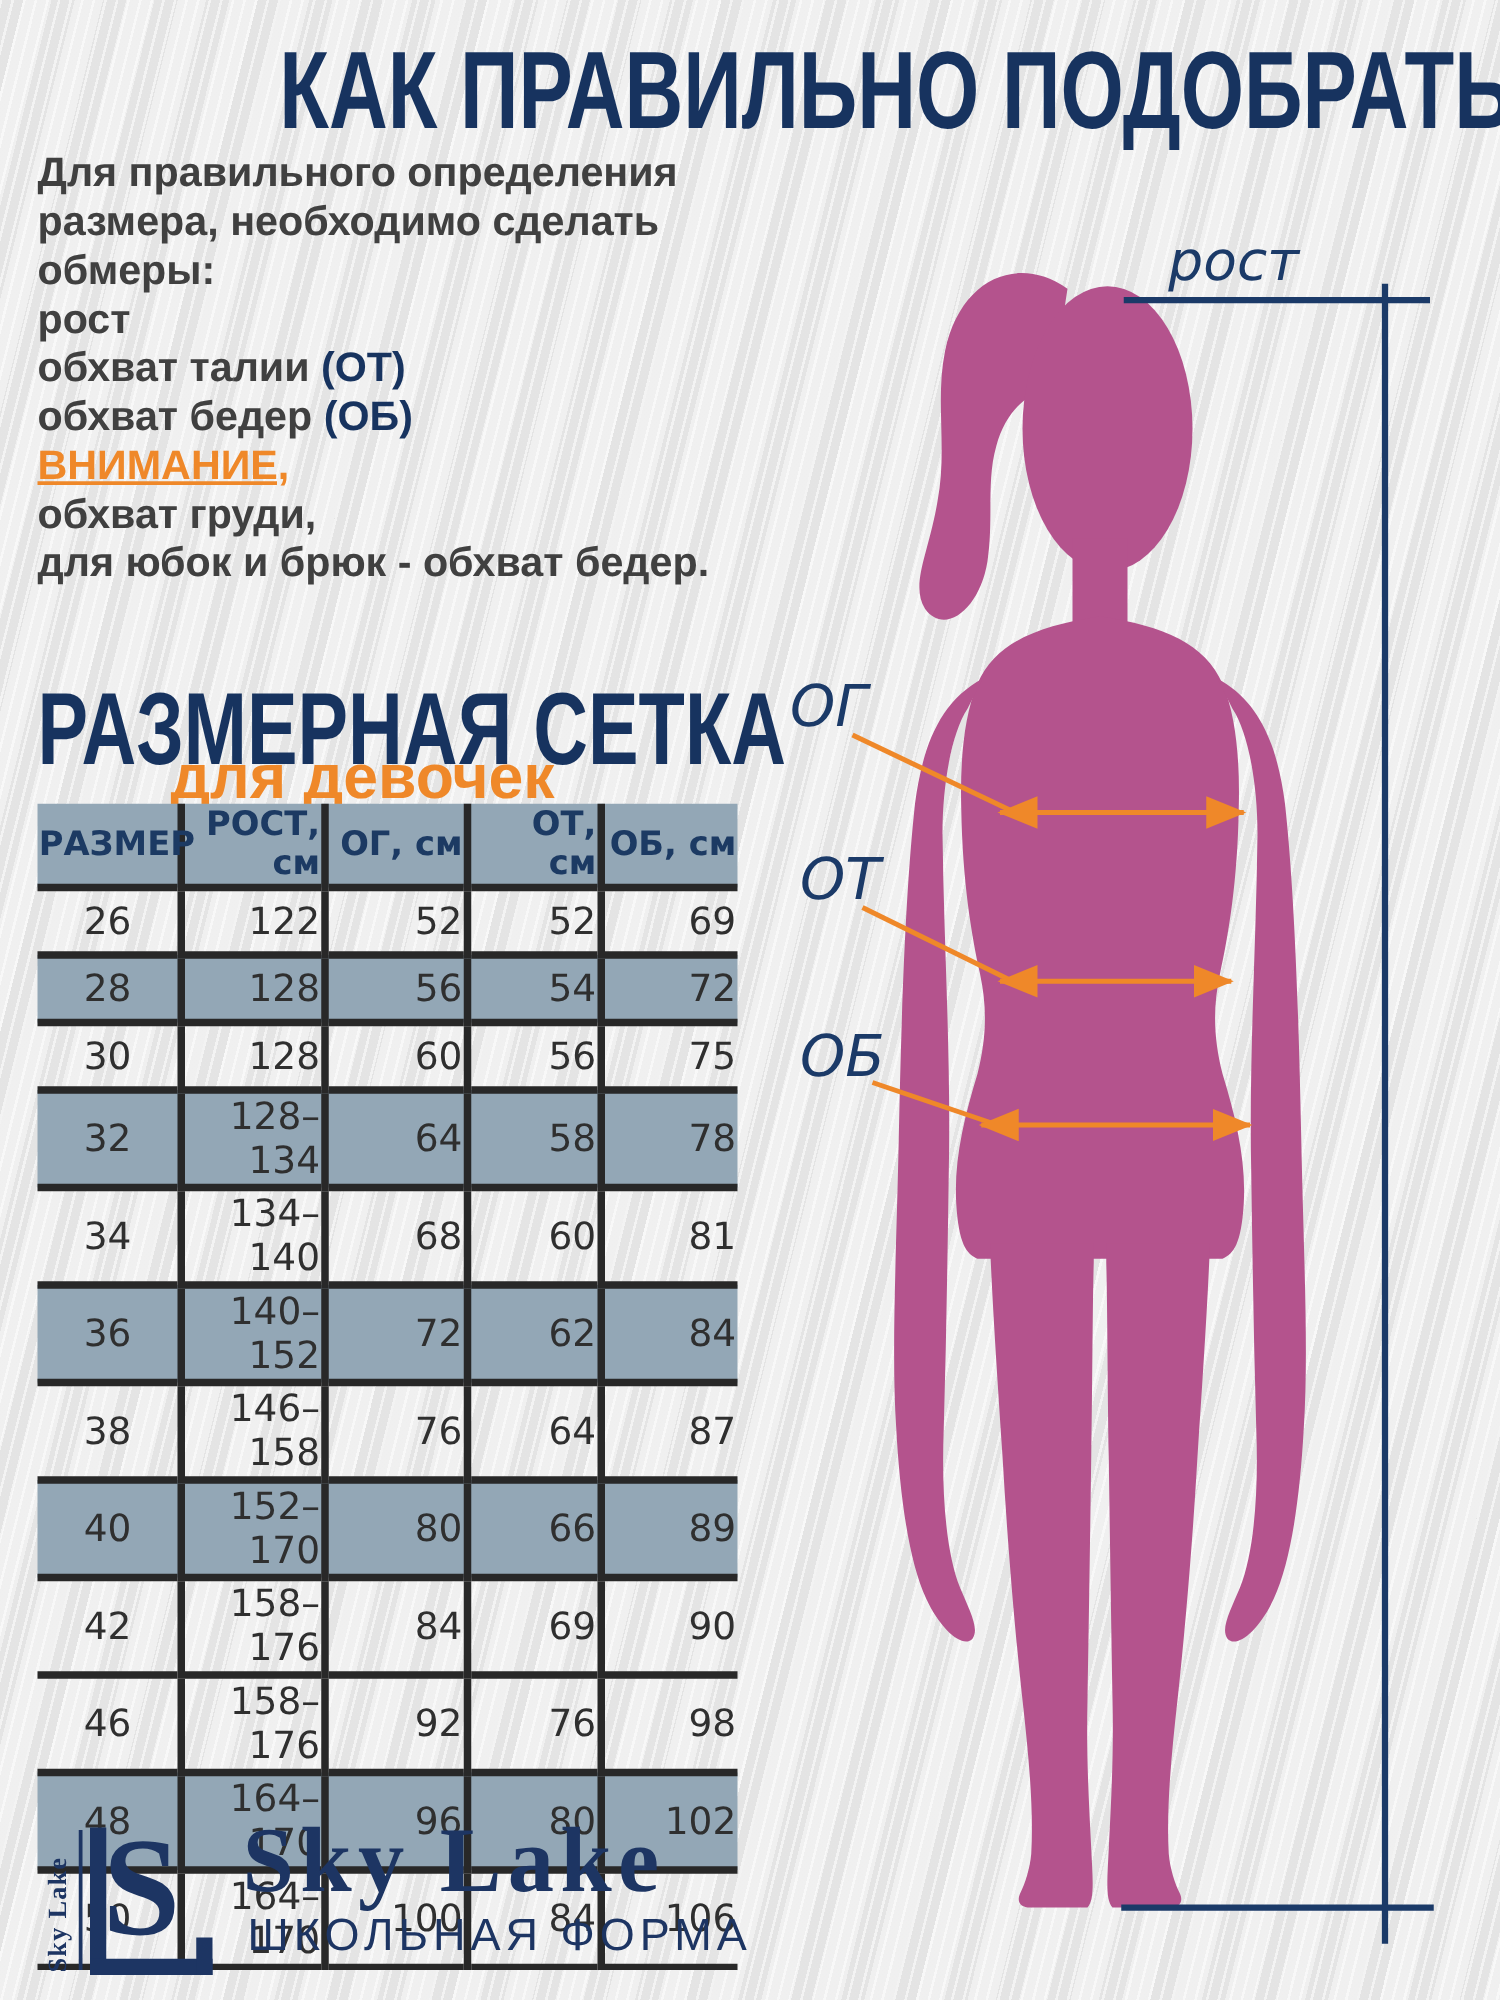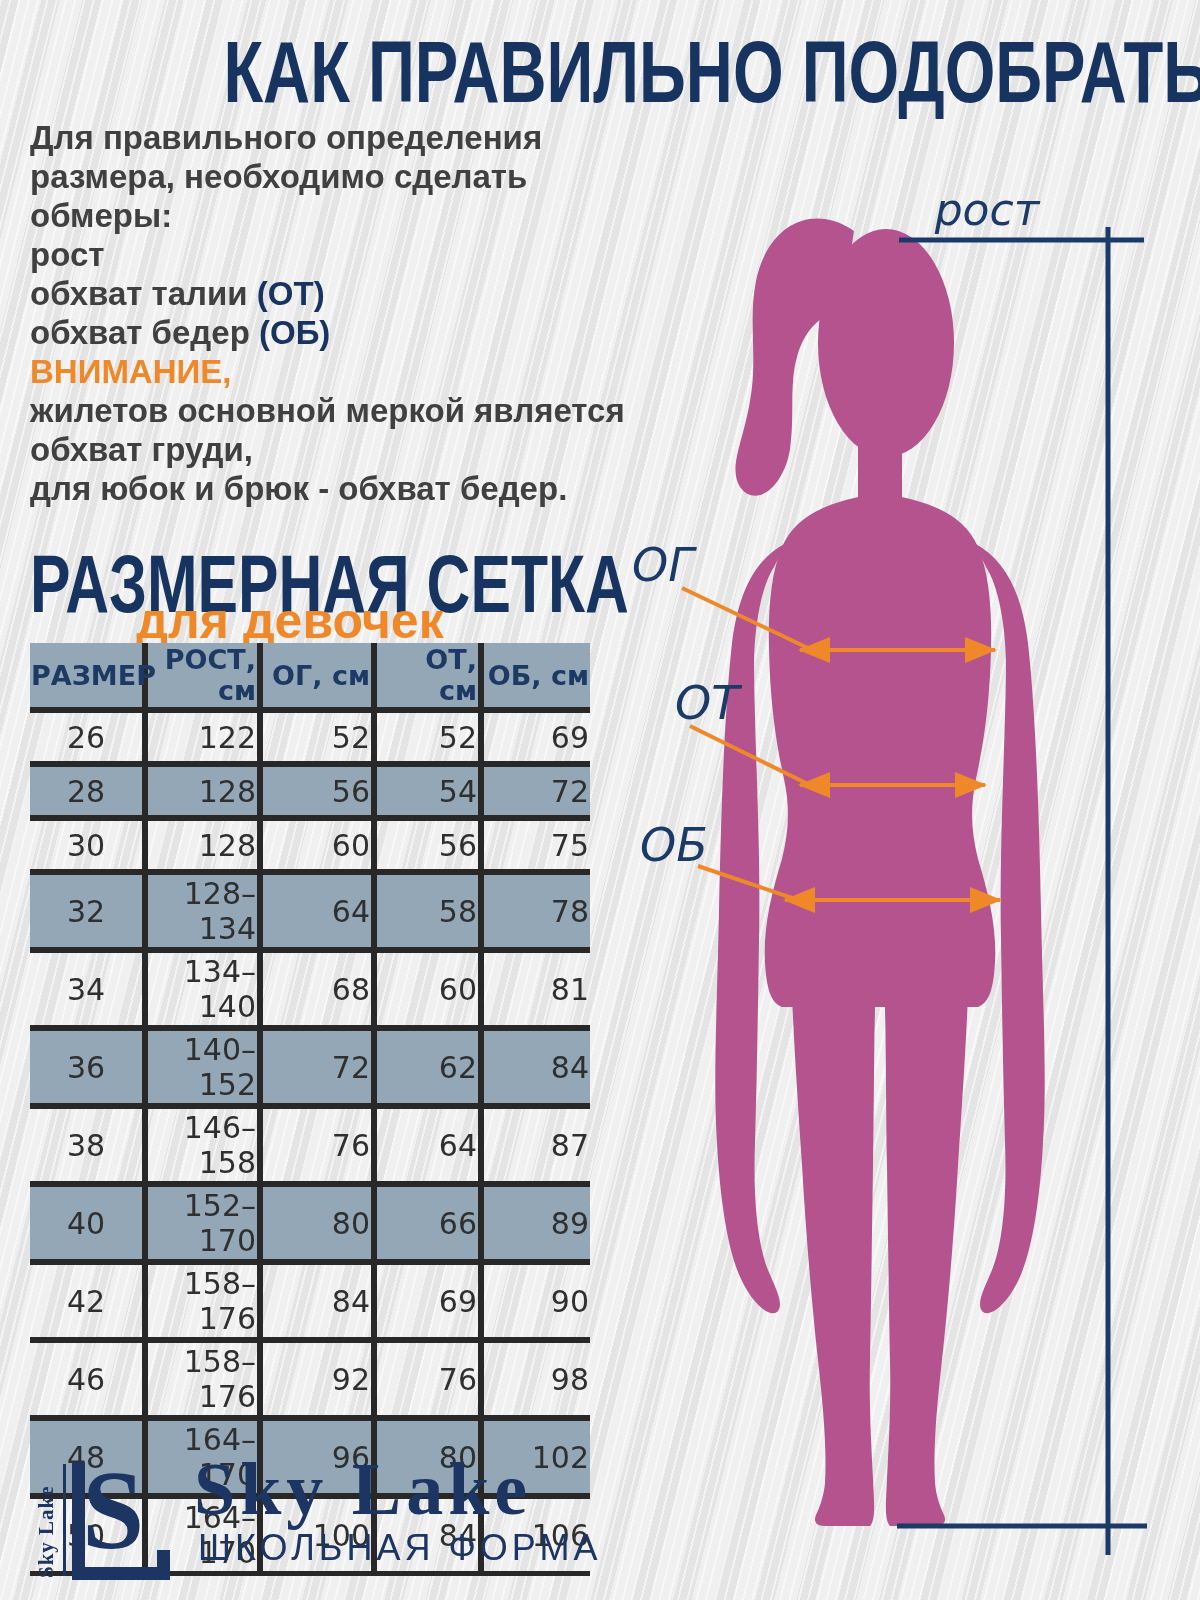--- a/index.html
+++ b/index.html
@@ -8,39 +8,39 @@
       repeating-linear-gradient(104deg, rgba(255,255,255,.55) 0 2px, rgba(0,0,0,0) 2px 9px),
       repeating-linear-gradient(104deg, rgba(150,150,150,.10) 0 18px, rgba(255,255,255,.16) 18px 40px),
       #ededed;
     font-family:"Liberation Sans", sans-serif;}
   .main-title{position:absolute;top:28px;left:0;width:1200px;text-align:center;
     color:#17335f;font-weight:bold;font-size:88px;line-height:1;white-space:nowrap;}
   .main-title .squeeze{display:inline-block;transform:scaleX(.74);transform-origin:center;}
   .intro{position:absolute;left:30px;top:118px;width:620px;font-size:33px;line-height:39px;
     font-weight:bold;color:#404040;}
   .intro .tag{color:#17335f;}
-  .intro .warning{color:#ef8829;}
+  .intro .warning{color:#ef8829;text-decoration:underline;}
   .grid-title{position:absolute;left:30px;top:543px;color:#17335f;font-weight:bold;
     font-size:82px;line-height:1;white-space:nowrap;}
   .grid-title .squeeze{display:inline-block;transform:scaleX(.74);transform-origin:left center;}
   .grid-subtitle{position:absolute;left:30px;top:596px;width:520px;text-align:center;
     color:#ef8829;font-weight:bold;font-size:50px;line-height:1;}
   table.size-table{position:absolute;left:30px;top:643px;width:560px;border-collapse:collapse;
     table-layout:fixed;font-family:"DejaVu Sans", sans-serif;border-bottom:5px solid #282828;}
   .size-table th{height:58px;background:#93a7b6;color:#1c3a63;font-size:27px;font-weight:bold;
     text-align:center;vertical-align:middle;}
   .size-table td{height:46px;text-align:center;vertical-align:middle;font-size:30px;color:#2f2f2f;}
   .size-table tbody tr{border-top:6px solid #282828;}
   .size-table th + th, .size-table td + td{border-left:6px solid #282828;text-align:right;}
   .size-table tbody tr.alt td{background:#93a7b6;}
   .fig-label{position:absolute;color:#1b3a68;font-style:italic;font-size:46px;line-height:1;
     font-family:"DejaVu Sans", sans-serif;}
   .label-height{left:922px;top:188px;width:130px;text-align:center;font-size:44px;}
   .label-chest{left:632px;top:542px;}
-  .label-waist{left:640px;top:680px;margin-left:35px;}
+  .label-waist{left:640px;top:680px;}
   .label-hip{left:640px;top:822px;}
   .overlay{position:absolute;left:0;top:0;width:1200px;height:1600px;pointer-events:none;}
   .figure-svg{position:absolute;left:690px;top:195px;width:380px;height:1345px;}
   .emblem{position:absolute;left:36px;top:1462px;width:134px;height:118px;color:#1d3563;}
   .emblem-vert{position:absolute;left:-2px;top:2px;height:114px;writing-mode:vertical-rl;
     transform:rotate(180deg);font-family:"Liberation Serif", serif;font-weight:bold;
     font-size:21px;letter-spacing:1px;color:#1d3563;}
   .emblem-rule{position:absolute;left:27px;top:2px;width:3px;height:112px;background:#1d3563;}
   .emblem-l-vert{position:absolute;left:36px;top:0;width:13px;height:116px;background:#1d3563;}
   .emblem-l-horiz{position:absolute;left:36px;bottom:0;width:98px;height:13px;background:#1d3563;}
@@ -61,21 +61,20 @@
     <span class="squeeze">КАК ПРАВИЛЬНО ПОДОБРАТЬ РАЗМЕР</span>
   </div>
 
   <div class="intro">
     <div><span>Для правильного определения</span></div>
     <div><span>размера, необходимо сделать обмеры:</span></div>
     <div><span>рост</span></div>
     <div><span>обхват талии </span><span class="tag">(ОТ)</span></div>
     <div><span>обхват бедер </span><span class="tag">(ОБ)</span></div>
     <div class="warning">ВНИМАНИЕ,</div>
-    <div><span>жилетов основной меркой является</span></div>
     <div><span>обхват груди,</span></div>
     <div><span>для юбок и брюк - обхват бедер.</span></div>
   </div>
 
   <div class="grid-title">
     <span class="squeeze">РАЗМЕРНАЯ СЕТКА</span>
   </div>
   <div class="grid-subtitle">для девочек</div>
 
   <table class="size-table">

